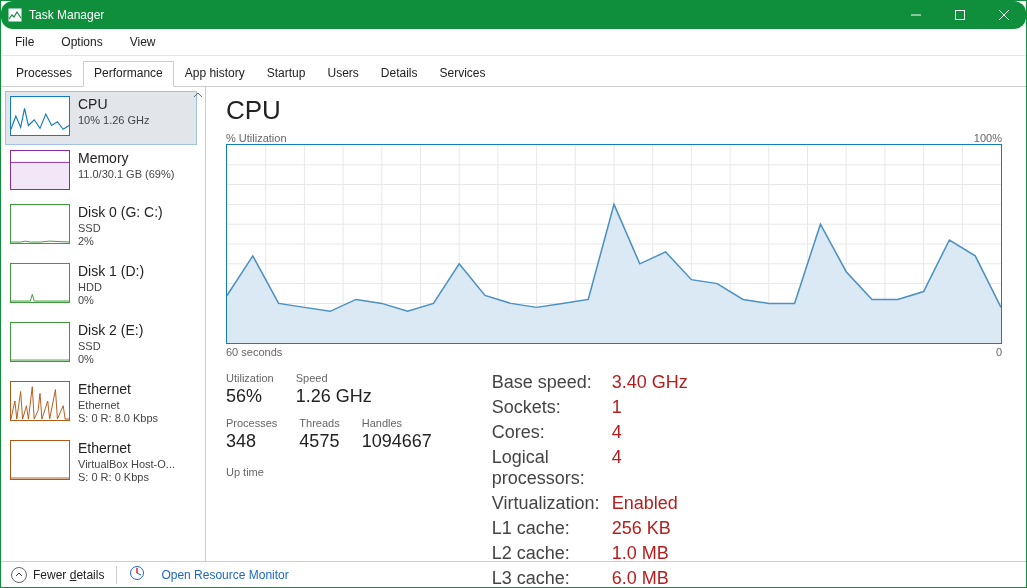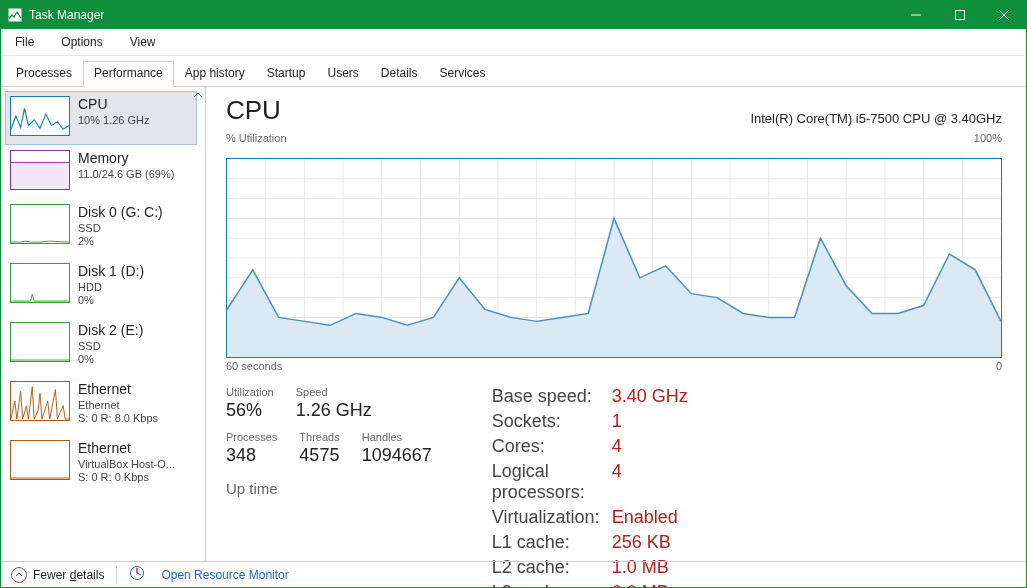--- a/index.html
+++ b/index.html
@@ -1,18 +1,18 @@
 <!DOCTYPE html>
 <html><head>
 <meta charset="utf-8">
 <style>
   * { box-sizing: border-box; }
   html, body { margin:0; padding:0; font-family: "Segoe UI", Arial, sans-serif; font-size:12px; color:#222; background:#fff; }
   .window { width:1027px; height:588px; border:1px solid #0f8e3c; display:flex; flex-direction:column; }
-  .titlebar { height:28px; background:#0f8e3c; color:#fff; display:flex; align-items:center; justify-content:space-between; }
+  .titlebar { height:28px; background:#0f8e3c; color:#fff; display:flex; align-items:center; justify-content:space-between;border-radius:12px; }
   .titlebar-left { display:flex; align-items:center; gap:6px; padding-left:6px; }
   .title-icon { width:16px; height:16px; }
   .title-text { font-size:12px; }
   .win-controls { display:flex; }
   .win-btn { width:44px; height:28px; display:flex; align-items:center; justify-content:center; color:#fff; }
   .menubar { display:flex; gap:19px; padding:4px 10px; border-bottom:1px solid #e5e5e5; font-size:12px; }
   .menu-item { padding:2px 4px; cursor:default; }
   .tabs { display:flex; border-bottom:1px solid #ccc; padding-left:4px; padding-top:4px; gap:0; background:#fff; }
   .tab { padding:4px 10px 6px; font-size:12px; border:1px solid transparent; position:relative; top:1px; }
   .tab.active { border:1px solid #ccc; border-bottom:1px solid #fff; background:#fff; }
@@ -28,32 +28,32 @@
   .thumb.eth { border-color:#b05a19; }
   .thumb svg { width:100%; height:100%; display:block; }
   .side-text { display:flex; flex-direction:column; line-height:1.25; min-width:0; }
   .side-title { font-size:14px; }
   .side-sub { font-size:11px; color:#444; white-space:nowrap; overflow:hidden; text-overflow:ellipsis; max-width:120px; }
 
   .main { flex:1; padding:8px 24px 8px 20px; display:flex; flex-direction:column; min-width:0; }
   .main-header { display:flex; justify-content:space-between; align-items:flex-end; margin-bottom:6px; }
   .main-title { font-size:26px; font-weight:400; }
   .main-sub { font-size:13px; color:#222; }
-  .chart-labels-top { display:flex; justify-content:space-between; font-size:11px; color:#666; margin-bottom:14px; }
+  .chart-labels-top { display:flex; justify-content:space-between; font-size:11px; color:#666; margin-bottom:0; }
   .chart { height:200px; border:1px solid #117dbb; position:relative; background:#fff; }
   .chart svg { width:100%; height:100%; display:block; }
   .chart-labels-bottom { display:flex; justify-content:space-between; font-size:11px; color:#666; margin-top:2px; }
 
   .stats { display:flex; gap:60px; margin-top:14px; align-items:flex-start; }
   .stats-left { display:flex; flex-direction:column; gap:10px; }
   .stat-row { display:flex; gap:22px; }
   .stat { display:flex; flex-direction:column; }
   .stat-label { font-size:11px; color:#666; }
   .stat-value { font-size:18px; color:#222; margin-top:2px; }
-  .uptime-label { font-size:15px; color:#666; margin-top:4px; }
+  .uptime-label { font-size:11px; color:#666; margin-top:4px; }
   .uptime-value { font-size:18px; }
 
   .spec-grid { display:grid; grid-template-columns:120px 90px; row-gap:4px; font-size:18px; }
   .spec-label { color:#444; }
   .spec-value { color:#b91c1c; }
 
   .footer { height:26px; border-top:1px solid #ccc; display:flex; align-items:center; gap:12px; padding:0 10px; font-size:12px; }
   .footer-sep { width:1px; height:18px; background:#ccc; }
   .footer-link { color:#1a66c9; display:flex; align-items:center; gap:16px; cursor:pointer; }
   .footer-btn { display:flex; align-items:center; gap:6px; cursor:pointer; }
@@ -133,21 +133,21 @@
 
       <div class="side-item">
         <div class="thumb mem">
           <svg viewBox="0 0 60 40" preserveAspectRatio="none">
               <rect x="0" y="12" width="60" height="28" fill="#f2e7f6"></rect>
               <line x1="0" y1="12" x2="60" y2="12" stroke="#8a2fa3" stroke-width="1"></line>
             </svg>
         </div>
         <div class="side-text">
           <span class="side-title">Memory</span>
-          <span class="side-sub">11.0/24.6 GB (69%)</span>
+          <span class="side-sub">11.0/30.1 GB (69%)</span>
         </div>
       </div>
 
       <div class="side-item">
         <div class="thumb disk">
           <svg viewBox="0 0 60 40" preserveAspectRatio="none">
               <polyline points="0,39 10,39 15,38 20,39 30,39 40,38 60,39" fill="none" stroke="#3d9b3d" stroke-width="1"></polyline>
             </svg>
         </div>
         <div class="side-text">
@@ -206,21 +206,20 @@
           <span class="side-title">Ethernet</span>
           <span class="side-sub">VirtualBox Host-O...</span>
           <span class="side-sub">S: 0 R: 0 Kbps</span>
         </div>
       </div>
     </div>
 
     <div class="main">
       <div class="main-header">
         <span class="main-title">CPU</span>
-        <span class="main-sub">Intel(R) Core(TM) i5-7500 CPU @ 3.40GHz</span>
       </div>
       <div class="chart-labels-top">
         <span>% Utilization</span>
         <span>100%</span>
       </div>
       <div class="chart">
         <svg viewBox="0 0 760 200" preserveAspectRatio="none">
           <g stroke="#e8e8e8" stroke-width="1">
             <line x1="0" y1="20" x2="760" y2="20"></line>
               <line x1="0" y1="40" x2="760" y2="40"></line>

